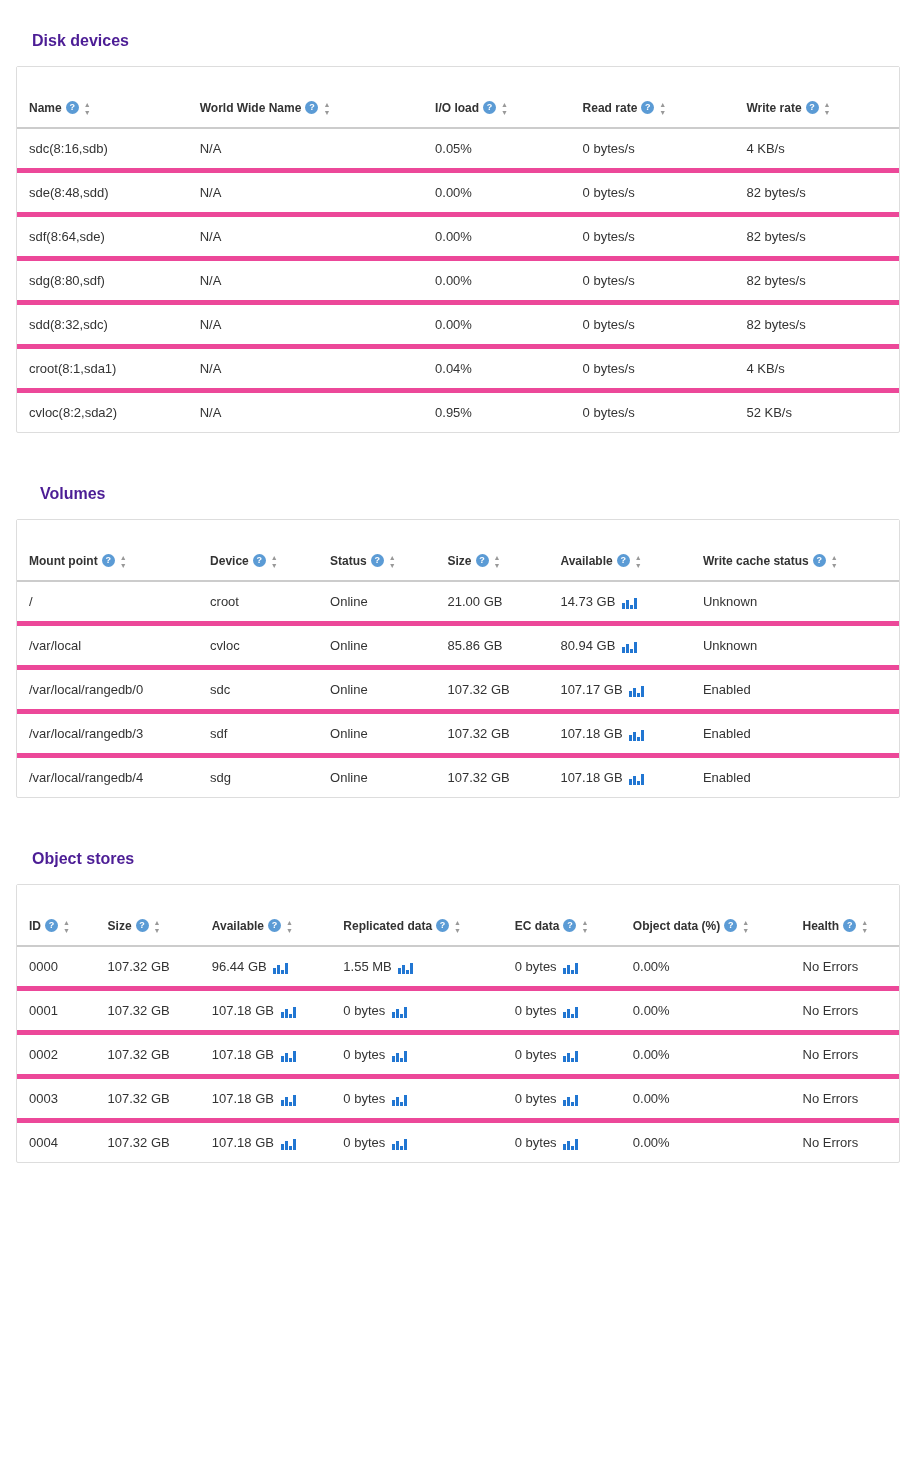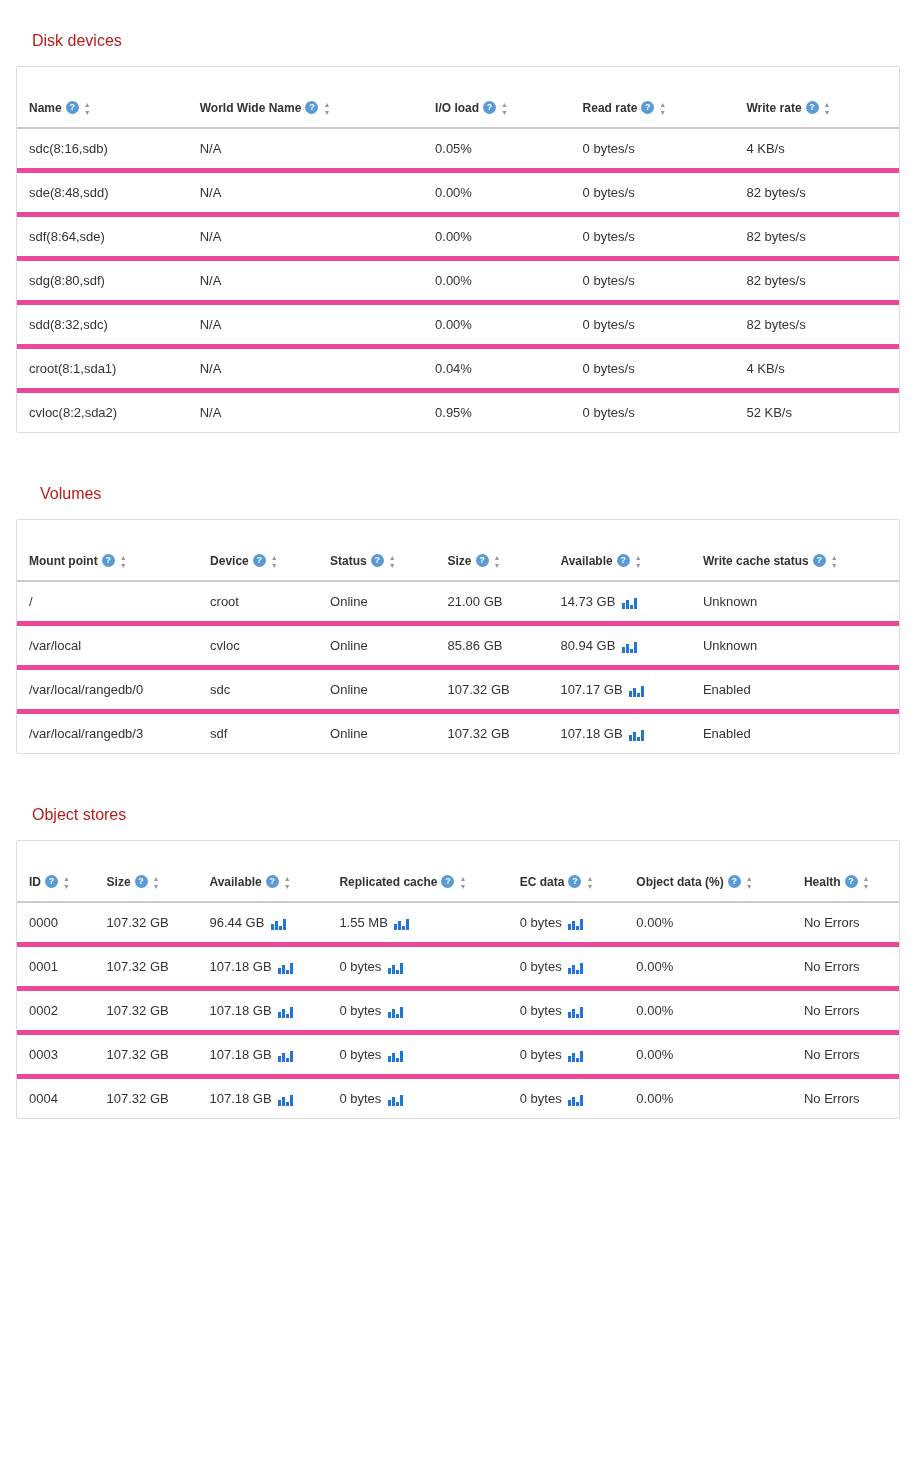--- a/index.html
+++ b/index.html
@@ -9,22 +9,22 @@
       color: #333;
       background: #fff;
       padding: 0;
     }
     .page-container {
       width: 916px;
       background: #fff;
     }
     .section-title {
       font-size: 16px;
-      font-weight: 400;
-      color: #b91c1c;
+      font-weight: 700;
+      color: #4c1d95;
       padding: 16px 16px 12px 16px;
     }
     table {
       width: 100%;
       border-collapse: collapse;
     }
     thead tr {
       border-bottom: 2px solid #ccc;
     }
     tbody tr {
@@ -298,20 +298,33 @@
       <td>Online</td>
       <td>107.32 GB</td>
       <td>107.18 GB <span class="chart-icon"><svg viewBox="0 0 16 12" xmlns="http://www.w3.org/2000/svg">
                   <rect x="0" y="6" width="3" height="6" fill="#2176d2"></rect>
                   <rect x="4" y="3" width="3" height="9" fill="#2176d2"></rect>
                   <rect x="8" y="8" width="3" height="4" fill="#2176d2"></rect>
                   <rect x="12" y="1" width="3" height="11" fill="#2176d2"></rect>
                 </svg></span></td>
       <td>Enabled</td>
     </tr>
+          <tr>
+      <td>/var/local/rangedb/4</td>
+      <td>sdg</td>
+      <td>Online</td>
+      <td>107.32 GB</td>
+      <td>107.18 GB <span class="chart-icon"><svg viewBox="0 0 16 12" xmlns="http://www.w3.org/2000/svg">
+                  <rect x="0" y="6" width="3" height="6" fill="#2176d2"></rect>
+                  <rect x="4" y="3" width="3" height="9" fill="#2176d2"></rect>
+                  <rect x="8" y="8" width="3" height="4" fill="#2176d2"></rect>
+                  <rect x="12" y="1" width="3" height="11" fill="#2176d2"></rect>
+                </svg></span></td>
+      <td>Enabled</td>
+    </tr>
         </tbody>
     </table>
   </div>
 
   <div style="padding: 16px 16px 4px 16px;">
     <div class="section-title">Object stores</div>
   </div>
   <div style="margin: 0 16px 20px 16px; border: 1px solid #ddd; border-radius: 2px;">
     <table>
       <thead>
@@ -332,21 +345,21 @@
           </th>
           <th>
             <span class="th-content">
               <span>Available</span>
               <span class="help-icon">?</span>
               <span class="sort-icon"></span>
             </span>
           </th>
           <th>
             <span class="th-content">
-              <span>Replicated cache</span>
+              <span>Replicated data</span>
               <span class="help-icon">?</span>
               <span class="sort-icon"></span>
             </span>
           </th>
           <th>
             <span class="th-content">
               <span>EC data</span>
               <span class="help-icon">?</span>
               <span class="sort-icon"></span>
             </span>

